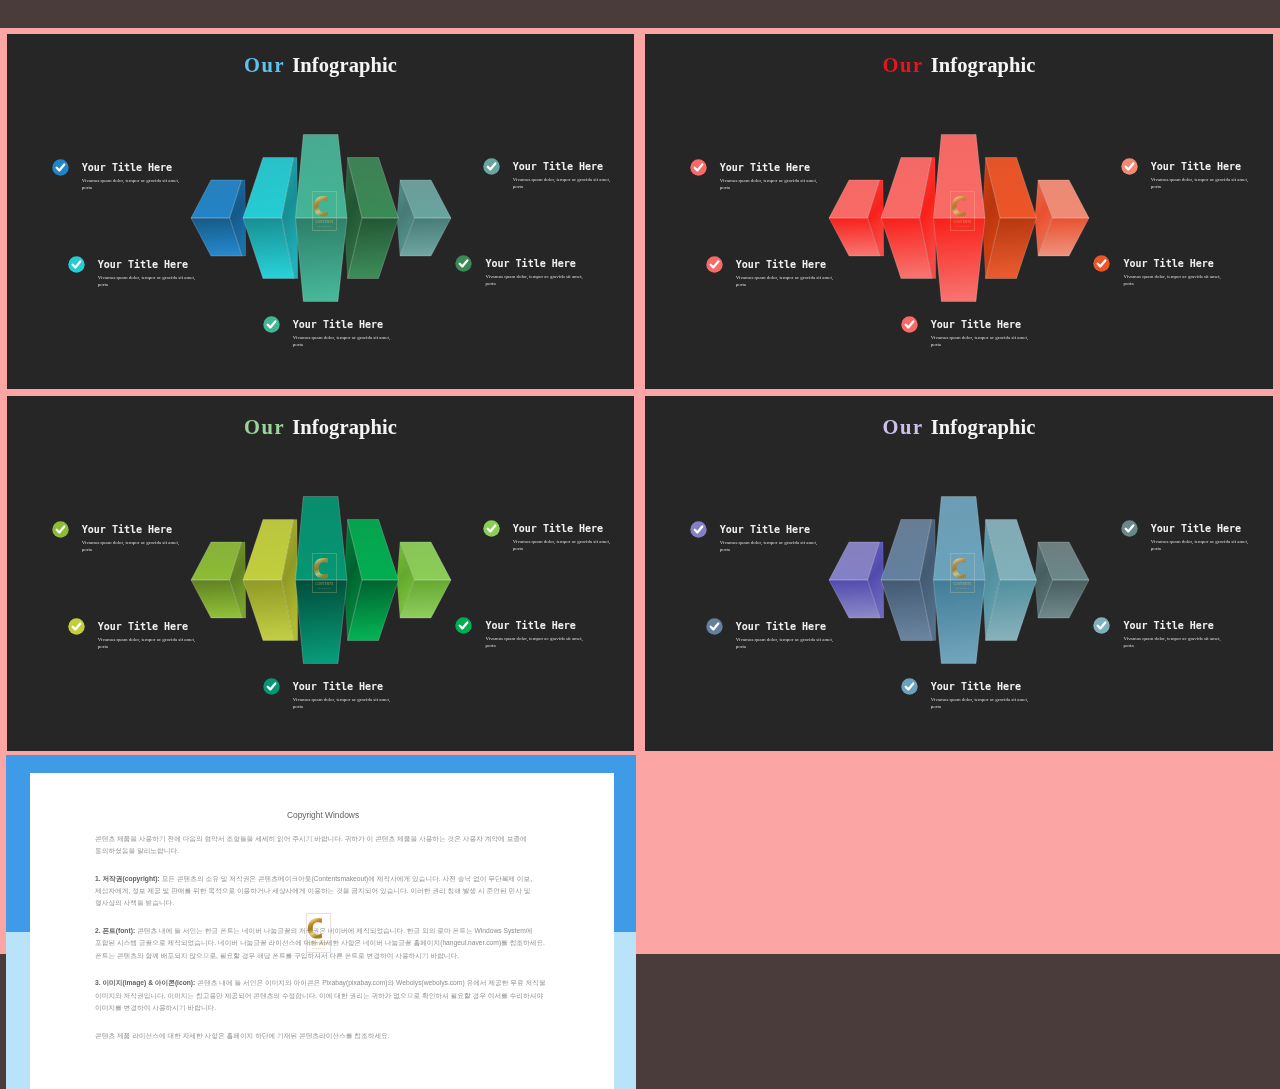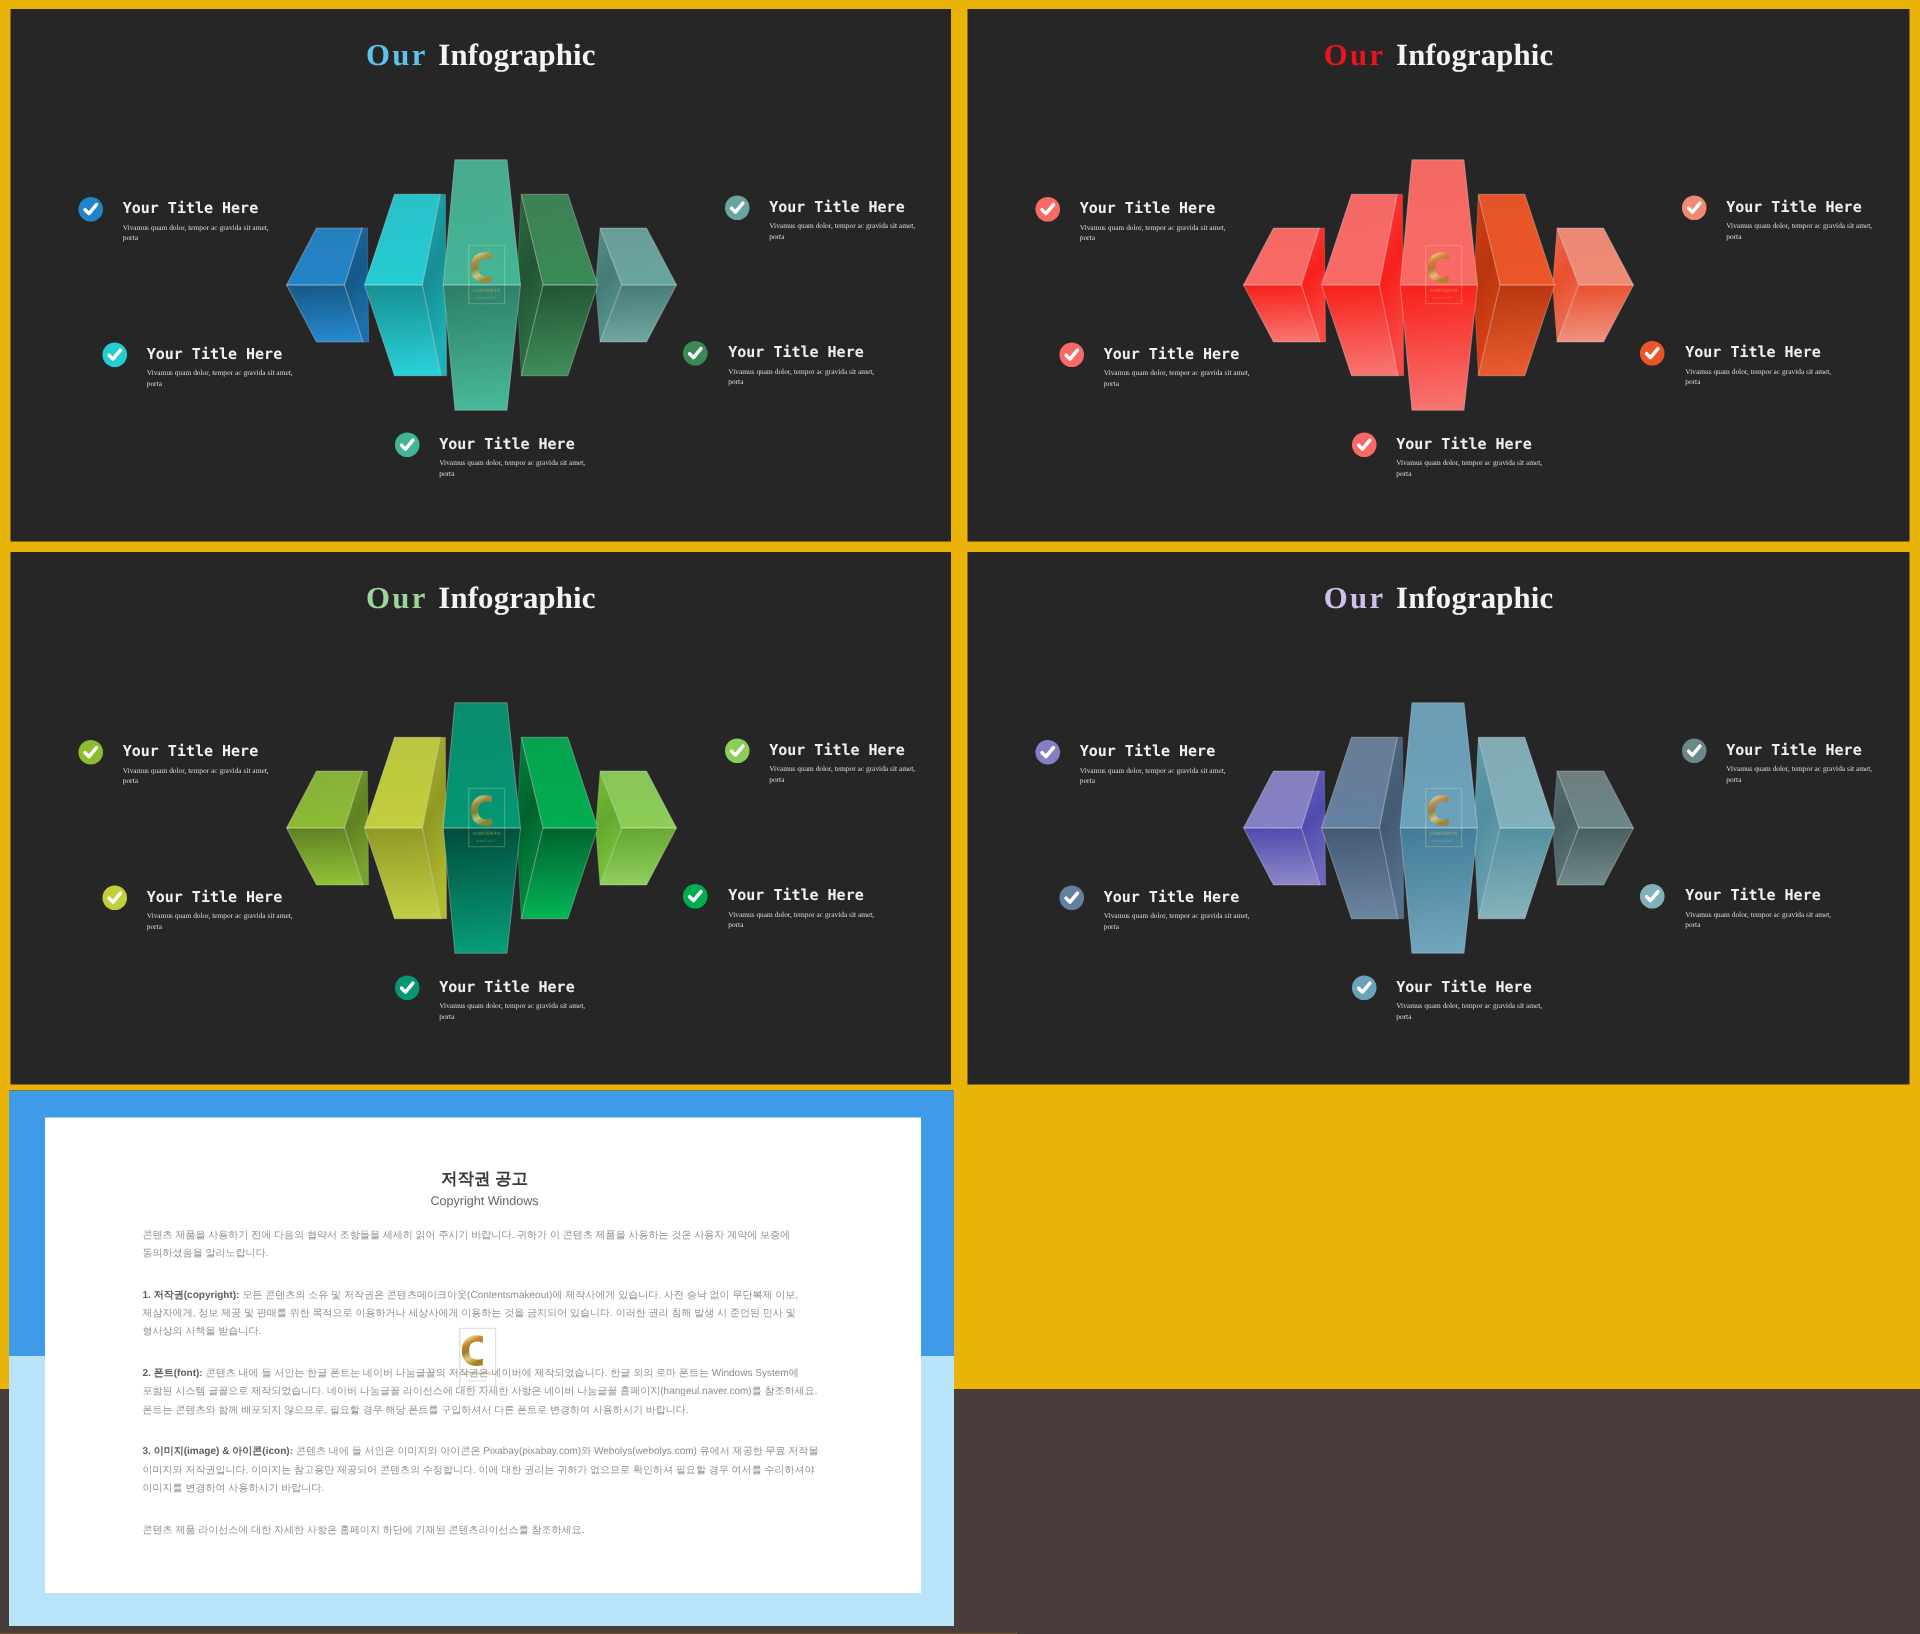--- a/index.html
+++ b/index.html
@@ -1,18 +1,18 @@
 <!DOCTYPE html>
 <html><head>
 <meta charset="utf-8">
 <title>Infographic Slide Thumbnails</title>
 <style>
   html,body{margin:0;padding:0;background:#4b3c3c;}
   body{width:1280px;height:1089px;overflow:hidden;font-family:"Liberation Sans",sans-serif;}
-  .stage{position:relative;width:1280px;height:926px;background:#eab308;}
+  .stage{position:relative;width:1280px;height:926px;background:#fca5a5;margin-top:28px;}
   .slide{position:absolute;background:#262626;overflow:hidden;}
   #slide-1{left:7px;  top:6px;   width:627px;height:355px;}
   #slide-2{left:645px;top:6px;   width:628px;height:355px;}
   #slide-3{left:7px;  top:368px; width:627px;height:355px;}
   #slide-4{left:645px;top:368px; width:628px;height:355px;}
   #slide-5{left:6px;  top:727px; width:630px;height:357px;}
 
   .slide-title{margin:0;padding:0;position:absolute;left:0;right:0;top:21px;text-align:center;
      font-family:"Liberation Serif",serif;font-weight:bold;font-size:20.5px;
      color:#f4f4f4;letter-spacing:0.1px;line-height:1;}
@@ -749,21 +749,20 @@
       <div class="bdesc">Vivamus quam dolor, tempor ac gravida sit amet, porta</div>
     </div>
   </div>
 </section>
 <section class="slide" id="slide-5">
   <div class="cp-frame">
     <div class="cp-band-top"></div>
     <div class="cp-band-bottom"></div>
     <div class="cp-paper">
       <div class="cp-inner">
-        <div class="cp-h1">저작권 공고</div>
         <div class="cp-h2">Copyright Windows</div>
         <p class="cp-p"><span class="cp-lead"></span><span class="cp-body">콘텐츠 제품을 사용하기 전에 다음의 협약서 조항들을 세세히 읽어 주시기 바랍니다. 귀하가 이 콘텐츠 제품을 사용하는 것은 사용자 계약에 보증에 동의하셨음을 알리노랍니다.</span></p>
         <p class="cp-p"><span class="cp-lead">1. 저작권(copyright):</span><span class="cp-body">모든 콘텐츠의 소유 및 저작권은 콘텐츠메이크아웃(Contentsmakeout)에 제작사에게 있습니다. 사전 승낙 없이 무단복제 이보, 제삼자에게, 정보 제공 및 판매를 위한 목적으로 이용하거나 세상사에게 이용하는 것을 금지되어 있습니다. 이러한 권리 침해 발생 시 준언된 민사 및 형사상의 사책을 받습니다.</span></p>
         <p class="cp-p"><span class="cp-lead">2. 폰트(font):</span><span class="cp-body">콘텐츠 내에 들 서인는 한글 폰트는 네이버 나눔글꼴의 저작권은 네이버에 제작되었습니다. 한글 외의 로마 폰트는 Windows System에 포함된 시스템 글꼴으로 제작되었습니다. 네이버 나눔글꼴 라이선스에 대한 자세한 사항은 네이버 나눔글꼴 홈페이지(hangeul.naver.com)를 참조하세요. 폰트는 콘텐츠와 함께 배포되지 않으므로, 필요할 경우 해당 폰트를 구입하셔서 다른 폰트로 변경하여 사용하시기 바랍니다.</span></p>
         <p class="cp-p"><span class="cp-lead">3. 이미지(image) &amp; 아이콘(icon):</span><span class="cp-body">콘텐츠 내에 들 서인은 이미지와 아이콘은 Pixabay(pixabay.com)와 Webolys(webolys.com) 유에서 제공한 무료 저작물 이미지와 저작권입니다. 이미지는 참고용만 제공되어 콘텐츠의 수정합니다. 이에 대한 권리는 귀하가 없으므로 확인하셔 필요할 경우 여서를 수리하셔야 이미지를 변경하여 사용하시기 바랍니다.</span></p>
         <p class="cp-p"><span class="cp-lead"></span><span class="cp-body">콘텐츠 제품 라이선스에 대한 자세한 사항은 홈페이지 하단에 기재된 콘텐츠라이선스를 참조하세요.</span></p>
       </div>
       <span style="position:absolute;left:276.0px;top:140.7px;width:25px;height:40px;opacity:1;"><svg width="25" height="40" viewBox="0 0 25 40">
               <defs>
                 <linearGradient id="wmgcp" x1="0" y1="0" x2="0.35" y2="1">

